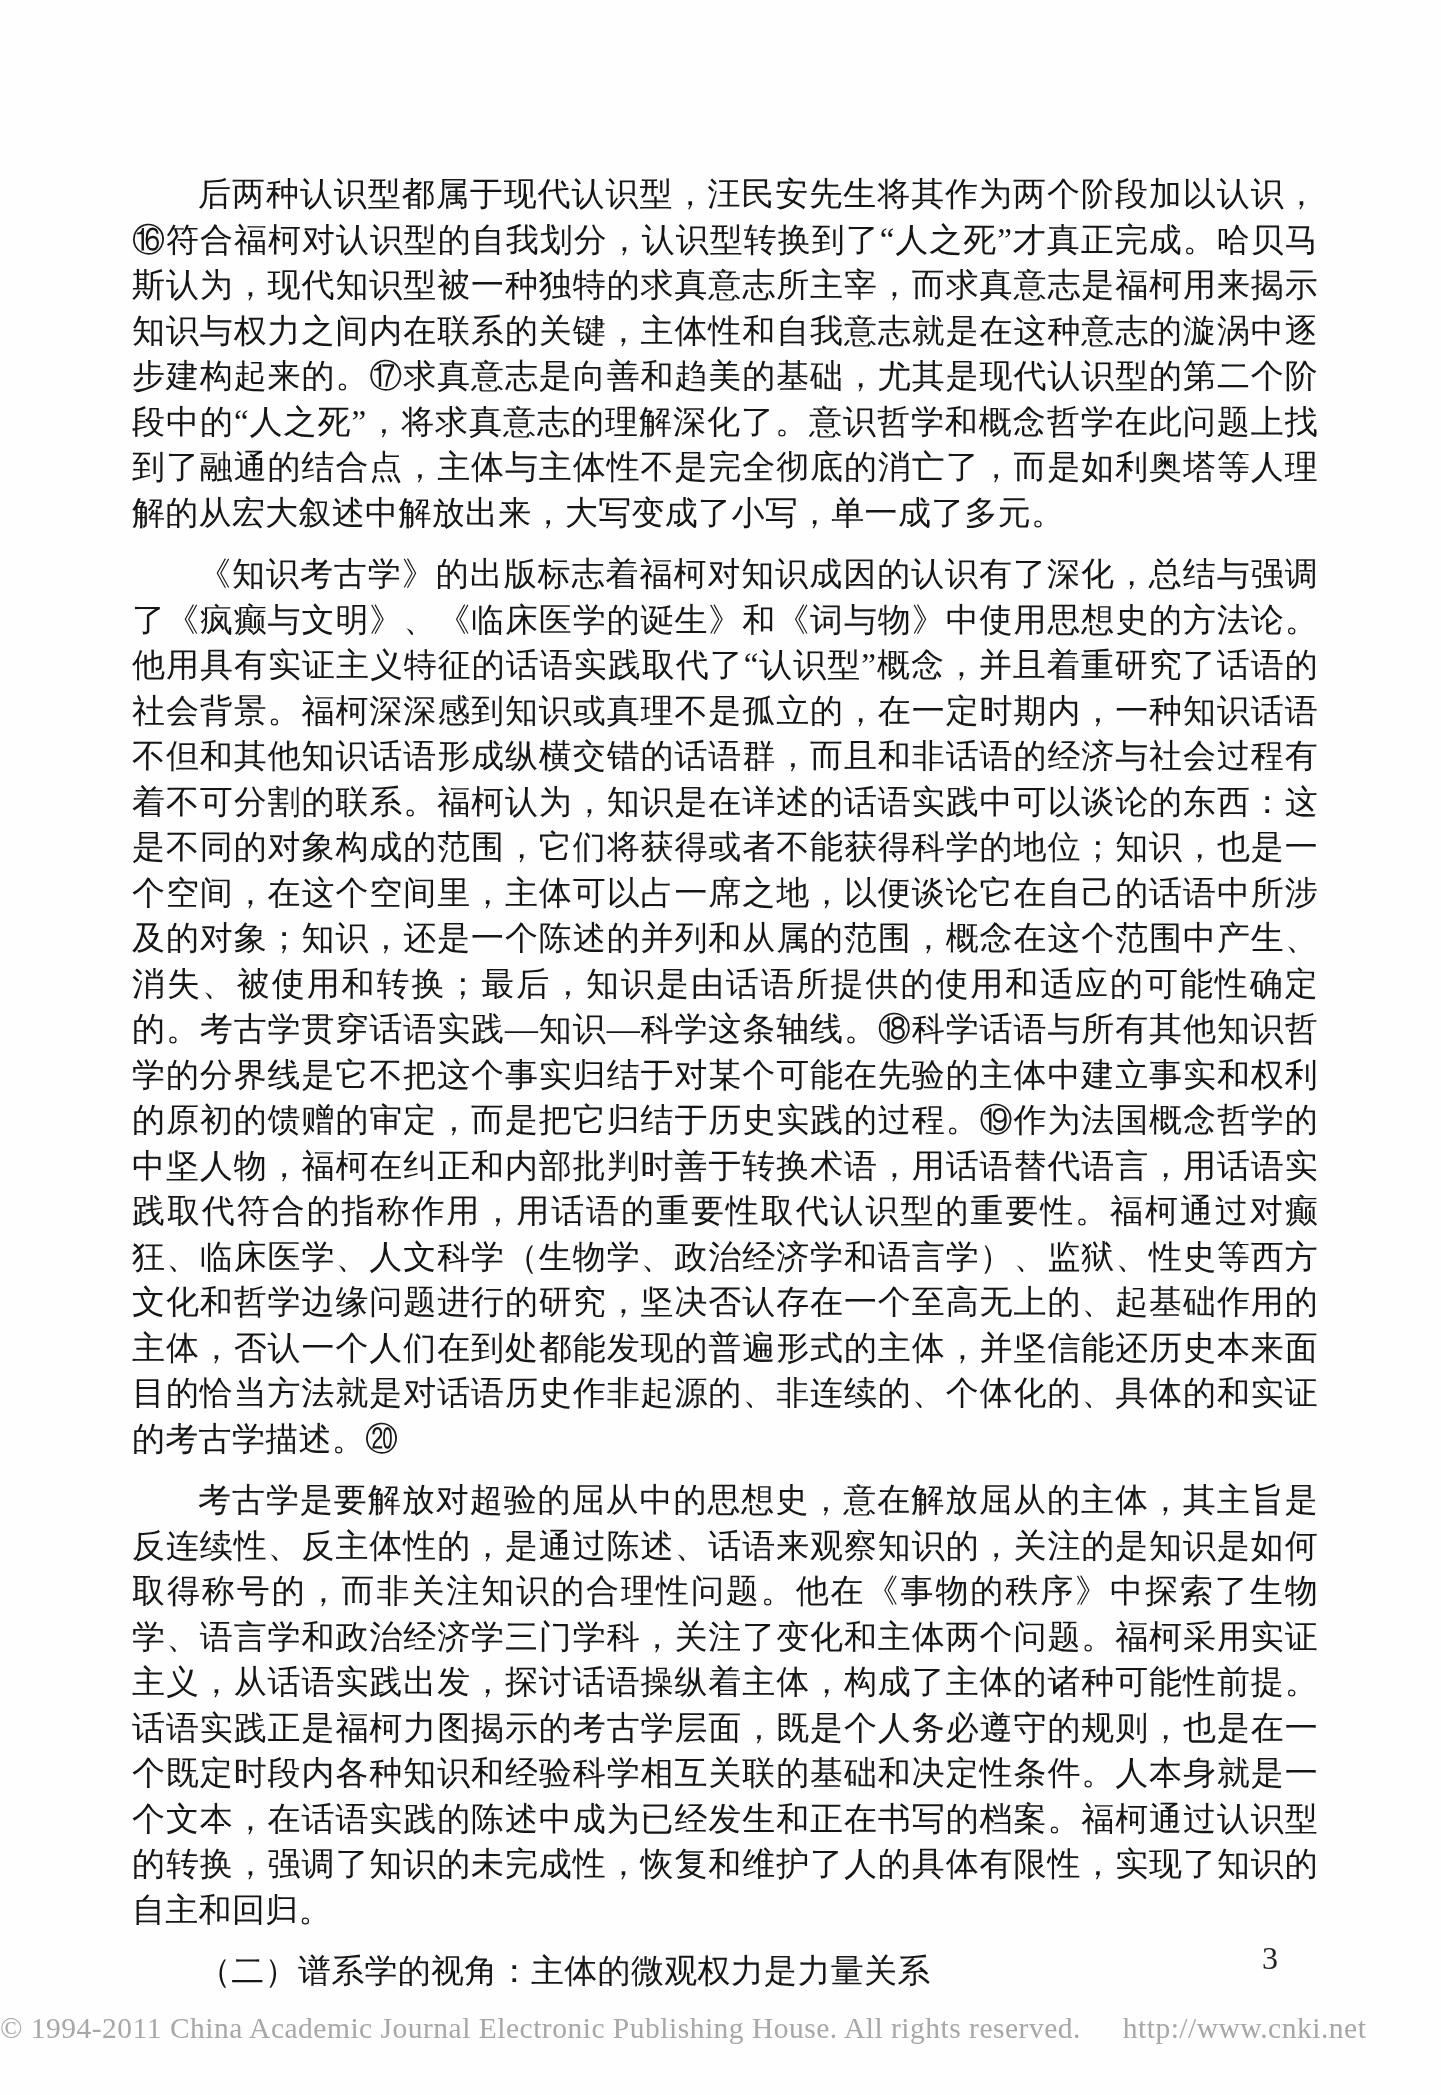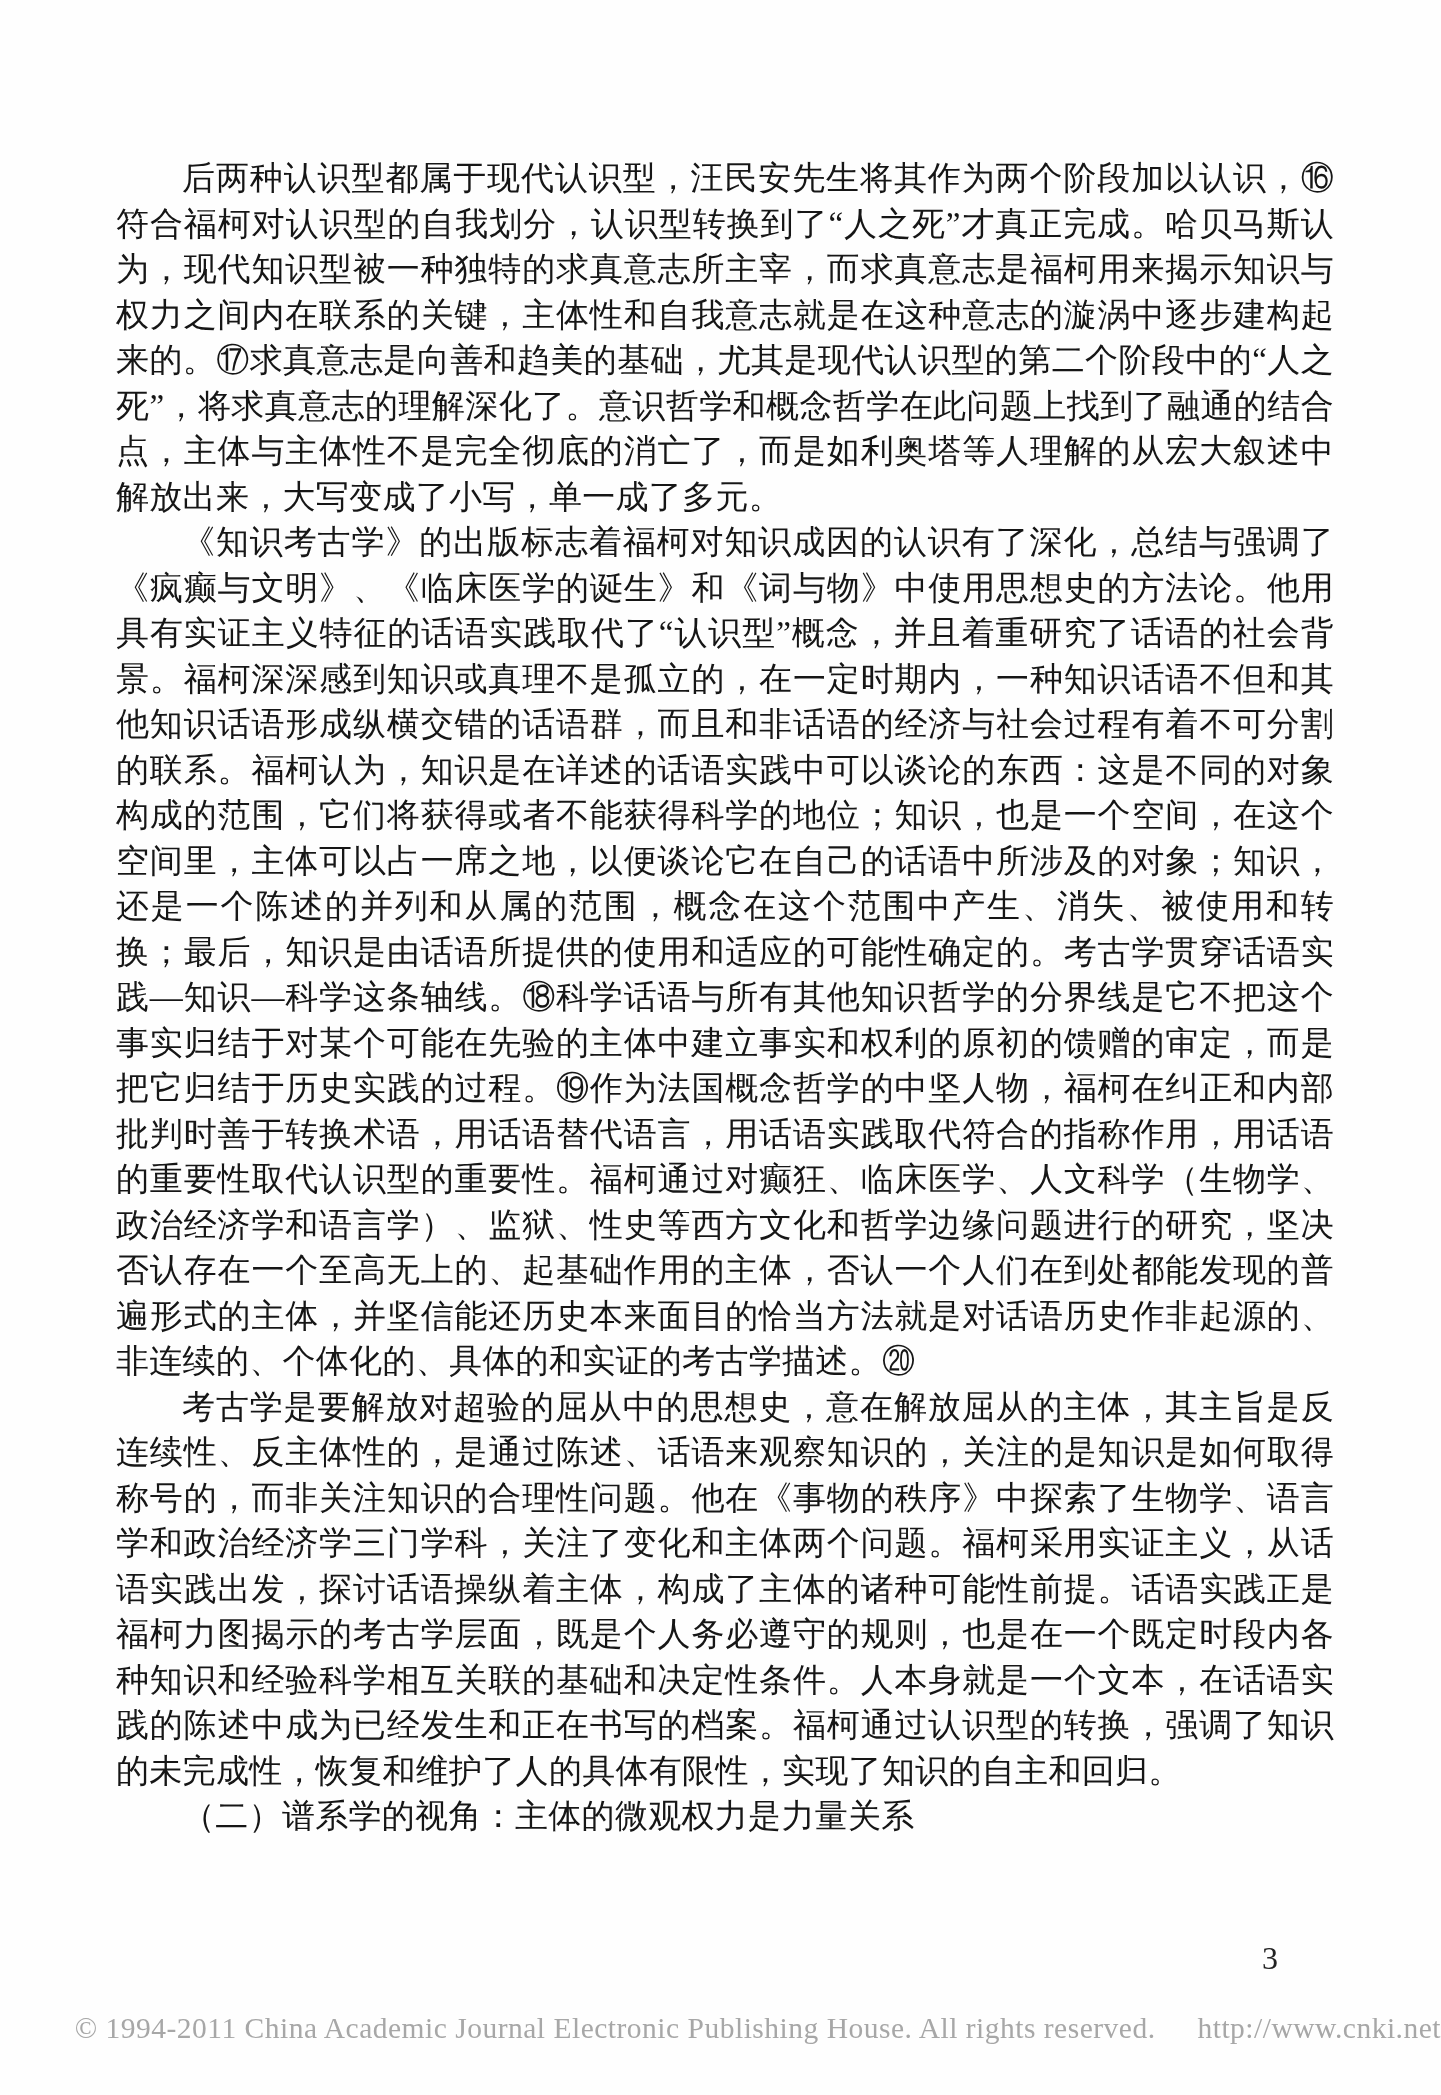--- a/index.html
+++ b/index.html
@@ -19,42 +19,42 @@
     left: 116px; top: 156px;
     width: 1218px;
     color: #161616;
     font-size: 33px;
     line-height: 45.5px;
     text-align: justify;
     text-justify: inter-ideograph;
     letter-spacing: 0.3px;
   }
   .text-block p {
-    margin: 0;
+    margin: 16px;
     text-indent: 2em;
   }
   .section-heading {
     margin: 0;
     text-indent: 2em;
     font-weight: normal;
     font-size: 33px;
     line-height: 45.5px;
     text-align: left;
   }
   .page-number {
     position: absolute;
     left: 1262px; top: 1940px;
     font-size: 32px;
     color: #222222;
   }
   .footer-watermark {
     position: absolute;
     left: 0; top: 2012px;
     width: 100%;
-    text-align: right;
+    text-align: left;
     font-size: 29.5px;
     color: #a7a7a7;
     letter-spacing: 0.5px;
     white-space: nowrap;
   }
   .footer-watermark .footer-url { margin-left: 34px; }
 </style>
 </head>
 <body>
 

